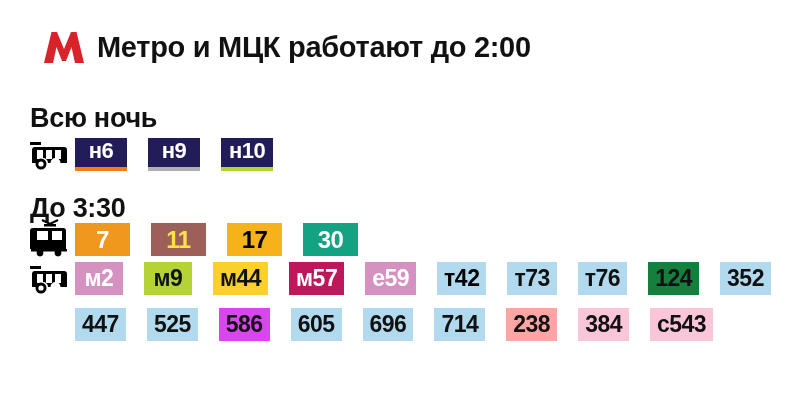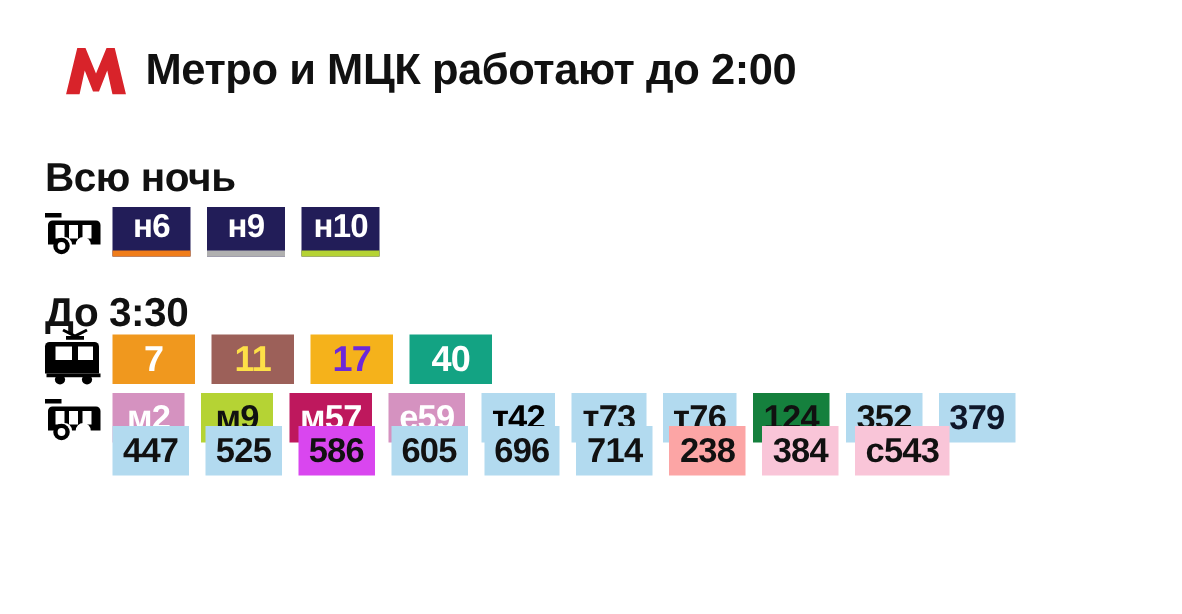--- a/index.html
+++ b/index.html
@@ -29,29 +29,29 @@
     letter-spacing:-0.3px; white-space:nowrap;
   }
   #head-night{ top:103px; }
   #head-until{ top:193px; }
 
   
   .row{ position:absolute; display:flex; align-items:flex-start; }
   #row-night{ left:28px; top:138px; }
   #row-tram{  left:28px; top:223px; }
   #row-bus{   left:28px; top:262px; }
-  #row-bus2{  left:75px; top:284px; }
+  #row-bus2{  left:75px; top:308px; }
 
   .mode-icon{
     width:42px; height:33px; flex:none;
     margin-right:5px; display:block;
   }
   #row-tram .mode-icon{ height:38px; margin-top:-4px; }
 
-  .badges{ display:flex; flex-wrap:nowrap; gap:11px; }
+  .badges{ display:flex; flex-wrap:nowrap; gap:21px; }
 
   .badge{
     display:flex; align-items:center; justify-content:center;
     box-sizing:border-box;
     font-weight:700;
     letter-spacing:-0.5px;
     white-space:nowrap;
     line-height:1;
   }
 
@@ -120,38 +120,39 @@
     <path d="M5 9 h30 a3 3 0 0 1 3 3 v18 h-36 v-18 a3 3 0 0 1 3 -3 z" fill="#000"></path>
     <rect x="9" y="12" width="11" height="9" fill="#fff"></rect>
     <rect x="24" y="12" width="10" height="9" fill="#fff"></rect>
     <rect x="3" y="30" width="36" height="2.5" fill="#000"></rect>
     <circle cx="12" cy="34" r="3.4" fill="#000"></circle>
     <circle cx="30" cy="34" r="3.4" fill="#000"></circle>
   </svg>
   <div class="badges">
     <div class="badge tram" style="background:#f0981e;color:#ffffff">7</div>
     <div class="badge tram" style="background:#9c6059;color:#fde047">11</div>
-    <div class="badge tram" style="background:#f5b21b;color:#6d28d9">17</div>
-    <div class="badge tram" style="background:#13a383;color:#ffffff">40</div>
+    <div class="badge tram" style="background:#f5b21b;color:#000000">17</div>
+    <div class="badge tram" style="background:#13a383;color:#ffffff">30</div>
   </div>
 </div>
 
 <div class="row" id="row-bus">
   <svg class="mode-icon" viewBox="0 0 42 33" aria-hidden="true">
     <path d="M2 4 h11 v3 h-11 z" fill="#000"></path>
     <path d="M4 9 h32 a3 3 0 0 1 3 3 v13 h-6.5 a5 5 0 0 0 -10 0 h-2.5 a5 5 0 0 0 -10 0 h-6 v-13 a3 3 0 0 1 3 -3 z" fill="#000"></path>
     <rect x="9" y="12" width="6" height="9" fill="#fff"></rect>
     <rect x="18" y="12" width="6" height="9" fill="#fff"></rect>
     <rect x="27" y="12" width="6" height="9" fill="#fff"></rect>
     <circle cx="13" cy="26" r="5.5" fill="#000"></circle>
     <circle cx="13" cy="26" r="2.6" fill="#fff"></circle>
   </svg>
   <div class="badges">
     <div class="badge bus" style="background:#d592c0;color:#ffffff">м2</div>
     <div class="badge bus" style="background:#b5d334;color:#111111">м9</div>
+    <div class="badge bus" style="background:#fbd02a;color:#111111">м44</div>
     <div class="badge bus" style="background:#be185d;color:#ffffff">м57</div>
     <div class="badge bus" style="background:#d592c0;color:#ffffff">е59</div>
     <div class="badge bus" style="background:#b2daef;color:#000000">т42</div>
     <div class="badge bus" style="background:#b2daef;color:#111111">т73</div>
     <div class="badge bus" style="background:#b2daef;color:#111111">т76</div>
     <div class="badge bus" style="background:#15803d;color:#111111">124</div>
     <div class="badge bus" style="background:#b2daef;color:#111111">352</div>
     <div class="badge bus" style="background:#b2daef;color:#0f172a">379</div>
   </div>
 </div>

